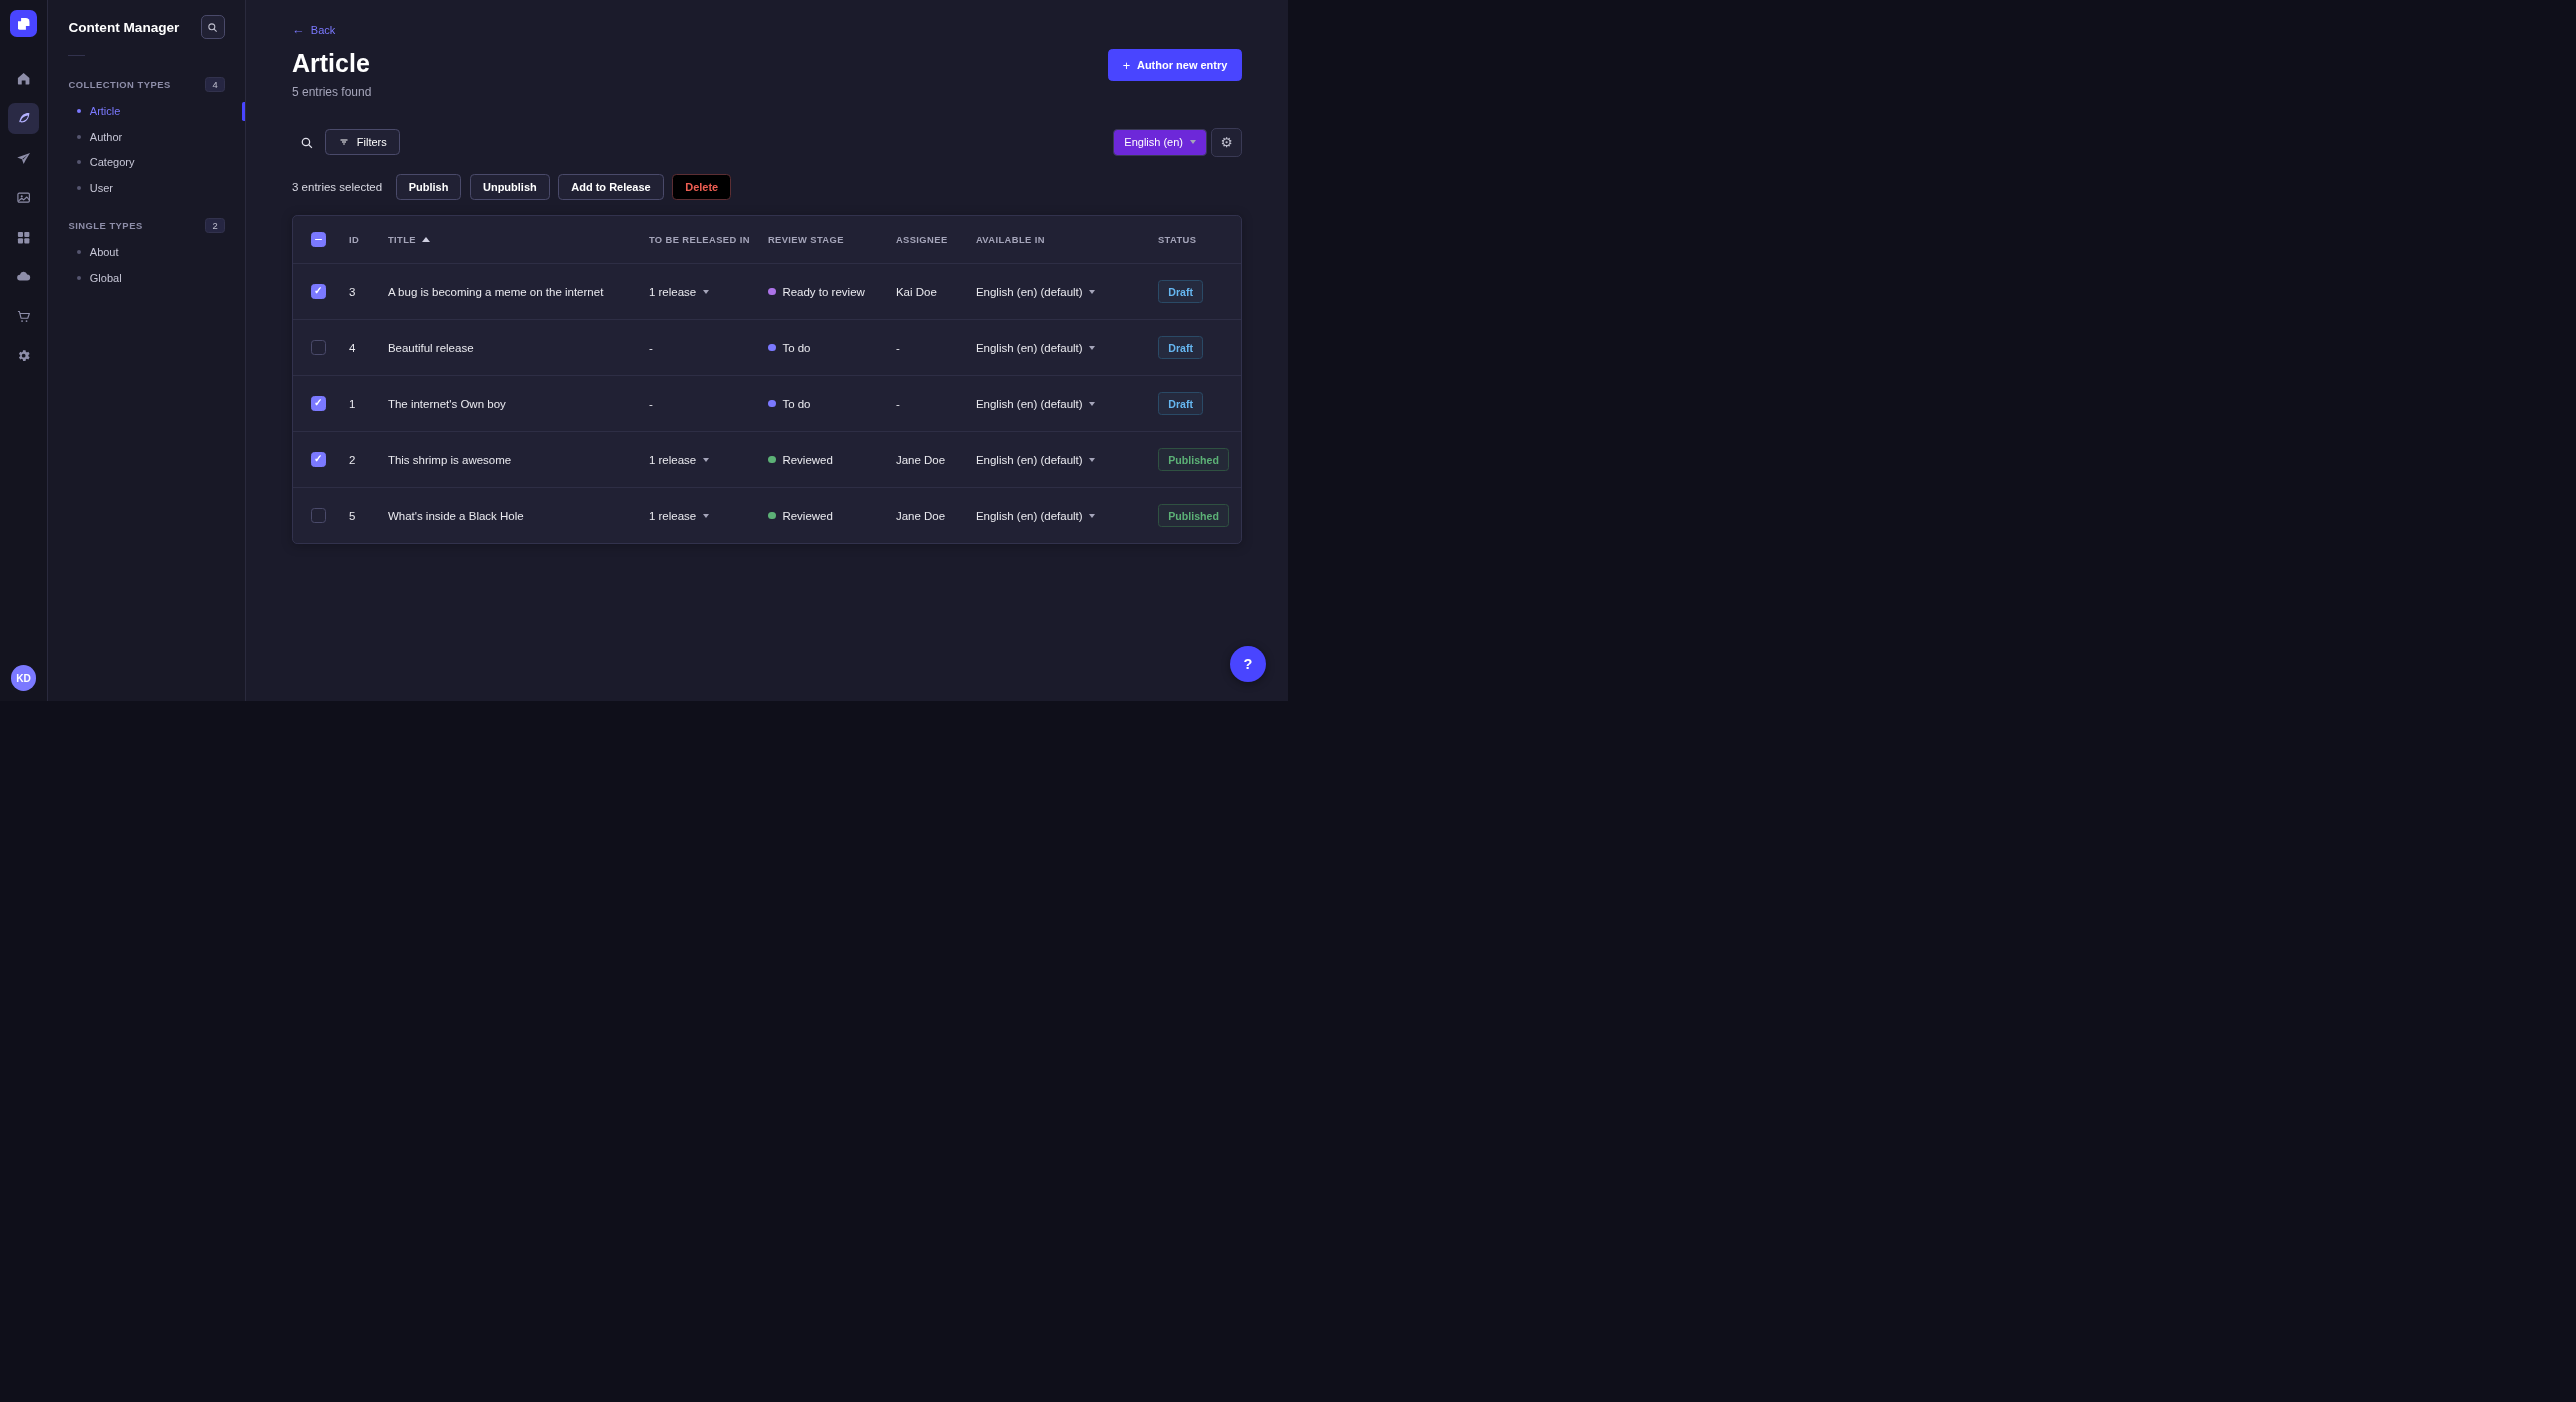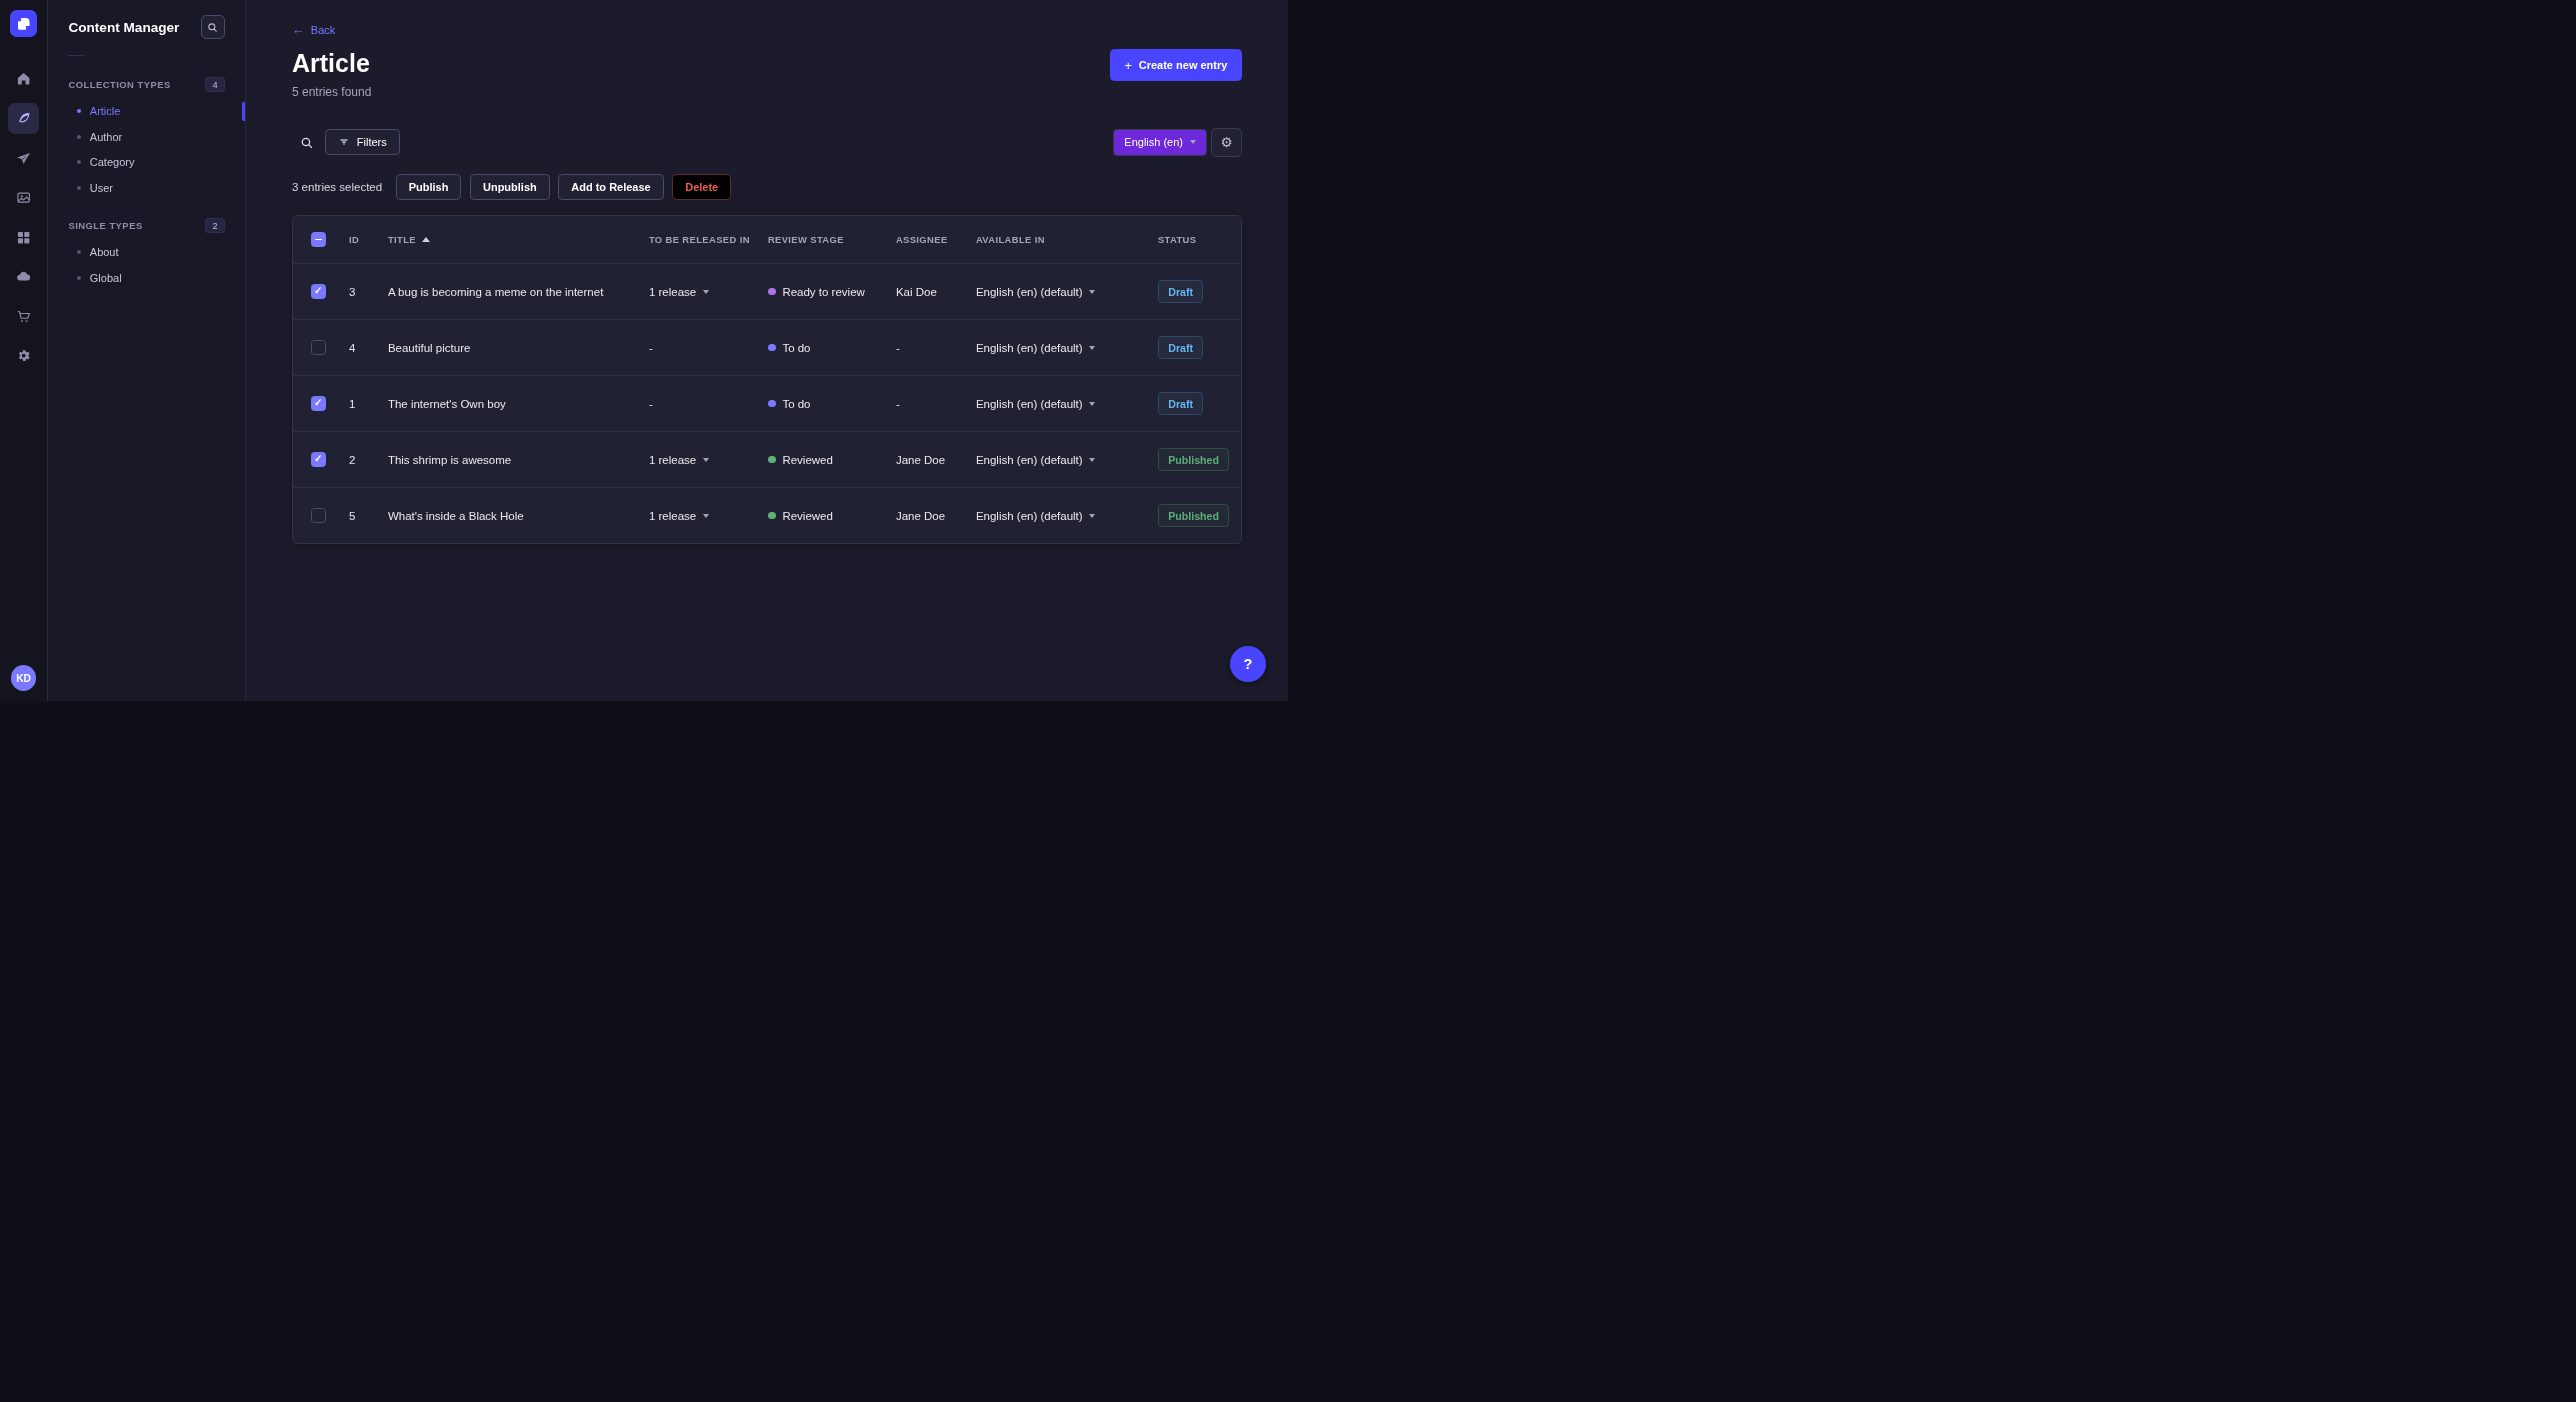--- a/index.html
+++ b/index.html
@@ -198,21 +198,21 @@
       <span>Back</span>
     </div>
 
     <div class="header-row">
       <div>
         <div class="page-title">Article</div>
         <div class="page-subtitle">5 entries found</div>
       </div>
       <button class="btn btn-primary">
         <span class="plus">+</span>
-        <span>Create new entry</span>
+        <span>Author new entry</span>
       </button>
     </div>
 
     <div class="toolbar">
       <div class="toolbar-left">
         <button class="icon-btn">
           <svg viewBox="0 0 24 24" fill="none" stroke="currentColor" stroke-width="2.2">
               <circle cx="10.5" cy="10.5" r="6.5"></circle>
               <path d="M15.5 15.5L21 21"></path>
             </svg>
@@ -283,21 +283,21 @@
         <div class="cell c-status">
             <span class="badge draft">Draft</span>
           </div>
       </div>
 
       <div class="trow">
         <div class="cell c-check">
             <span class="checkbox"></span>
           </div>
         <div class="cell c-id">4</div>
-        <div class="cell c-title">Beautiful picture</div>
+        <div class="cell c-title">Beautiful release</div>
         <div class="cell c-release">
             <span>-</span>
           </div>
         <div class="cell c-stage">
             <span class="dot" style="background: rgb(123, 121, 255);"></span>
             <span>To do</span>
           </div>
         <div class="cell c-assignee">-</div>
         <div class="cell c-locale">
             <span>English (en) (default)</span>

